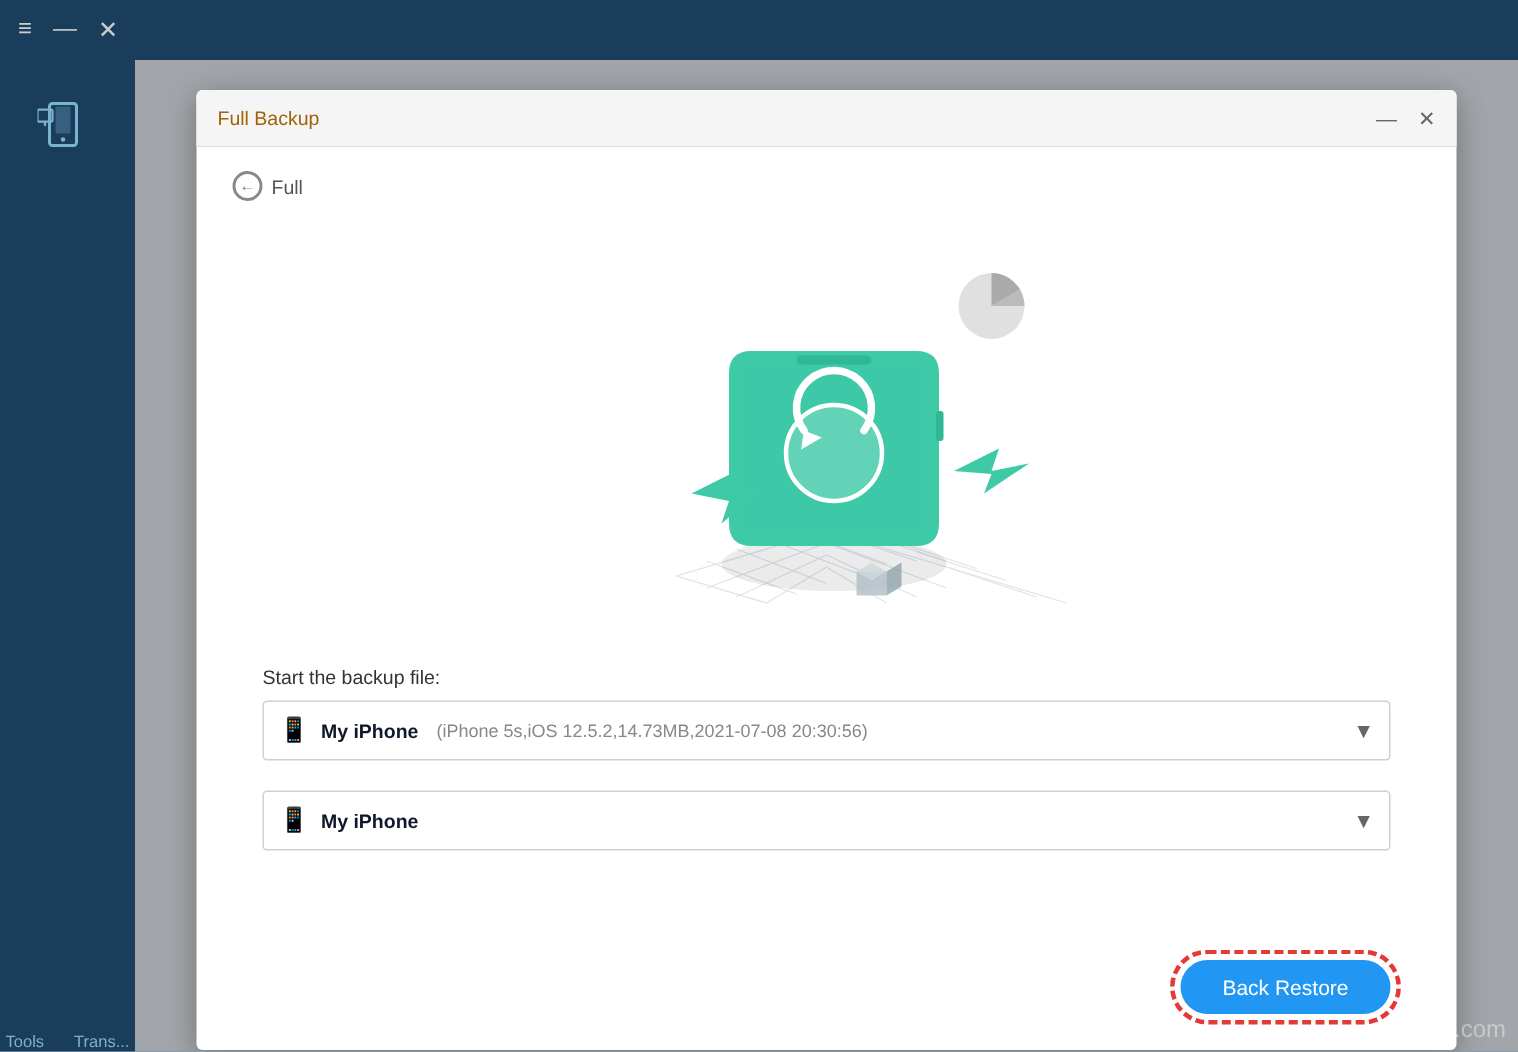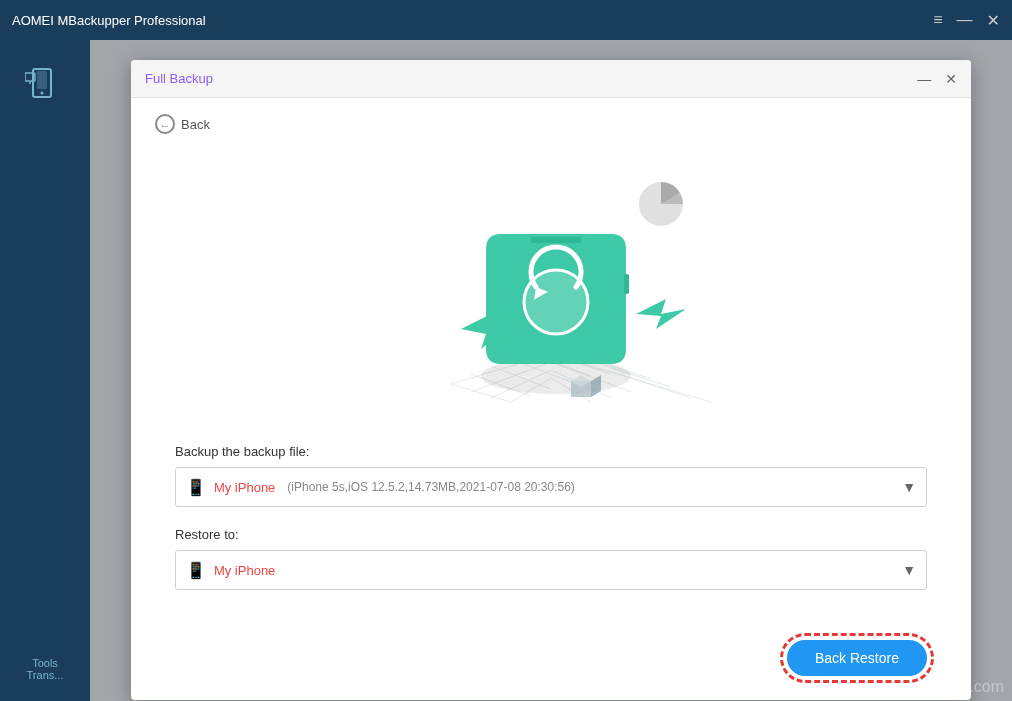--- a/index.html
+++ b/index.html
@@ -68,24 +68,23 @@
     .content-area {
       flex: 1;
       background: #e8edf2;
       position: relative;
       overflow: hidden;
     }
 
     
     .sidebar-bottom {
       margin-top: auto;
-      padding-bottom: 20px;
-      display: flex;
-      flex-direction: column;
-      align-items: center;
+      display: flex;
+      align-items: center;
+      gap: 20px;
     }
     .sidebar-bottom-item {
       color: #7ab3cc;
       font-size: 11px;
       text-align: center;
       cursor: pointer;
     }
 
     
     .modal-overlay {
@@ -116,21 +115,21 @@
       background: #f5f5f5;
       border-bottom: 1px solid #e0e0e0;
       display: flex;
       align-items: center;
       padding: 0 14px;
       justify-content: space-between;
       border-radius: 4px 4px 0 0;
     }
     .modal-title {
       font-size: 13px;
-      color: #8b5cf6;
+      color: #a16207;
       font-weight: 500;
     }
     .modal-window-controls {
       display: flex;
       gap: 14px;
       align-items: center;
     }
     .modal-ctrl-btn {
       color: #666;
       font-size: 14px;
@@ -206,22 +205,22 @@
       align-items: center;
       gap: 8px;
       font-size: 13px;
       color: #333;
     }
     .dropdown-field-left .device-icon {
       font-size: 16px;
       color: #555;
     }
     .dropdown-field-left .device-name {
-      font-weight: 400;
-      color: #ef4444;
+      font-weight: 700;
+      color: #0f172a;
     }
     .dropdown-field-left .device-info {
       color: #888;
       font-size: 12px;
       margin-left: 4px;
       text-align: center;
     }
     .dropdown-arrow {
       color: #666;
       font-size: 14px;
@@ -264,23 +263,20 @@
       justify-content: center;
       color: #7ab3cc;
     }
   </style>
 </head>
 <body>
 
 <div class="app-window">
 
   <div class="title-bar">
-    <div class="title-bar-left">
-      <span class="title-bar-title">AOMEI MBackupper Professional</span>
-    </div>
     <div class="title-bar-controls">
       <span class="title-bar-icon">≡</span>
       <span class="title-bar-icon">—</span>
       <span class="title-bar-icon">✕</span>
     </div>
   </div>
 
   <div class="main-layout">
 
     <div class="sidebar">
@@ -312,21 +308,21 @@
             <div class="modal-window-controls">
               <span class="modal-ctrl-btn">—</span>
               <span class="modal-ctrl-btn">✕</span>
             </div>
           </div>
 
           <div class="modal-body">
 
             <div class="back-btn">
               <div class="back-circle">←</div>
-              <span>Back</span>
+              <span>Full</span>
             </div>
 
             <div class="illustration-area">
               <svg width="360" height="270" viewBox="0 0 360 270">
 
                 <g opacity="0.3">
                   <line x1="80" y1="230" x2="180" y2="200" stroke="#90a4ae" stroke-width="0.8"></line>
                   <line x1="180" y1="200" x2="280" y2="230" stroke="#90a4ae" stroke-width="0.8"></line>
                   <line x1="100" y1="238" x2="180" y2="208" stroke="#90a4ae" stroke-width="0.8"></line>
                   <line x1="180" y1="208" x2="260" y2="238" stroke="#90a4ae" stroke-width="0.8"></line>
@@ -383,31 +379,30 @@
                 </g>
 
                 <g transform="translate(265, 145)">
                   <polygon points="0,15 30,0 25,15 50,10 20,30 25,17" fill="#3ec9a7"></polygon>
                 </g>
               </svg>
             </div>
 
             <div class="form-section">
 
-              <div class="form-label">Backup the backup file:</div>
+              <div class="form-label">Start the backup file:</div>
               <div class="dropdown-field">
                 <div class="dropdown-field-left">
                   <span class="device-icon">📱</span>
                   <span class="device-name">My iPhone</span>
                   <span class="device-info">(iPhone 5s,iOS 12.5.2,14.73MB,2021-07-08 20:30:56)</span>
                 </div>
                 <span class="dropdown-arrow">▼</span>
               </div>
 
-              <div class="form-label">Restore to:</div>
               <div class="dropdown-field">
                 <div class="dropdown-field-left">
                   <span class="device-icon">📱</span>
                   <span class="device-name">My iPhone</span>
                 </div>
                 <span class="dropdown-arrow">▼</span>
               </div>
             </div>
 
             <div class="btn-area">

